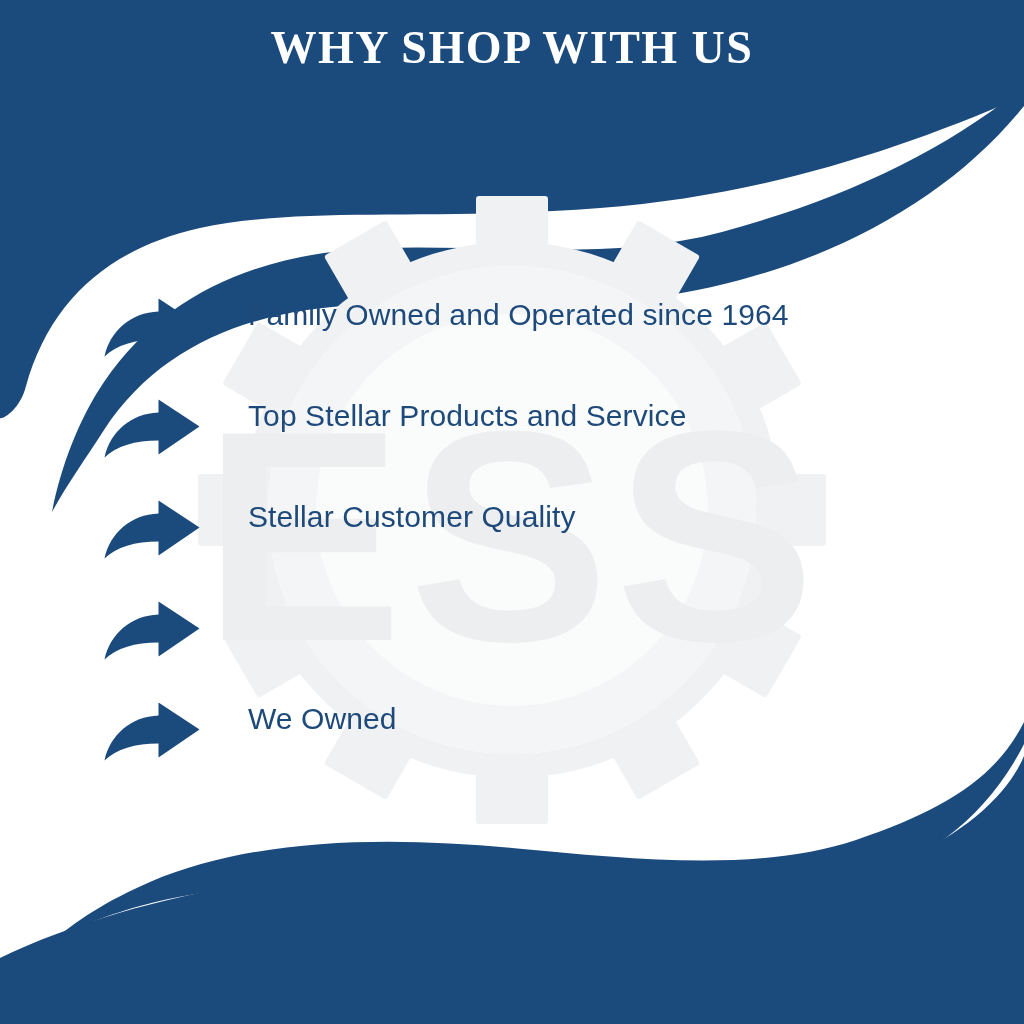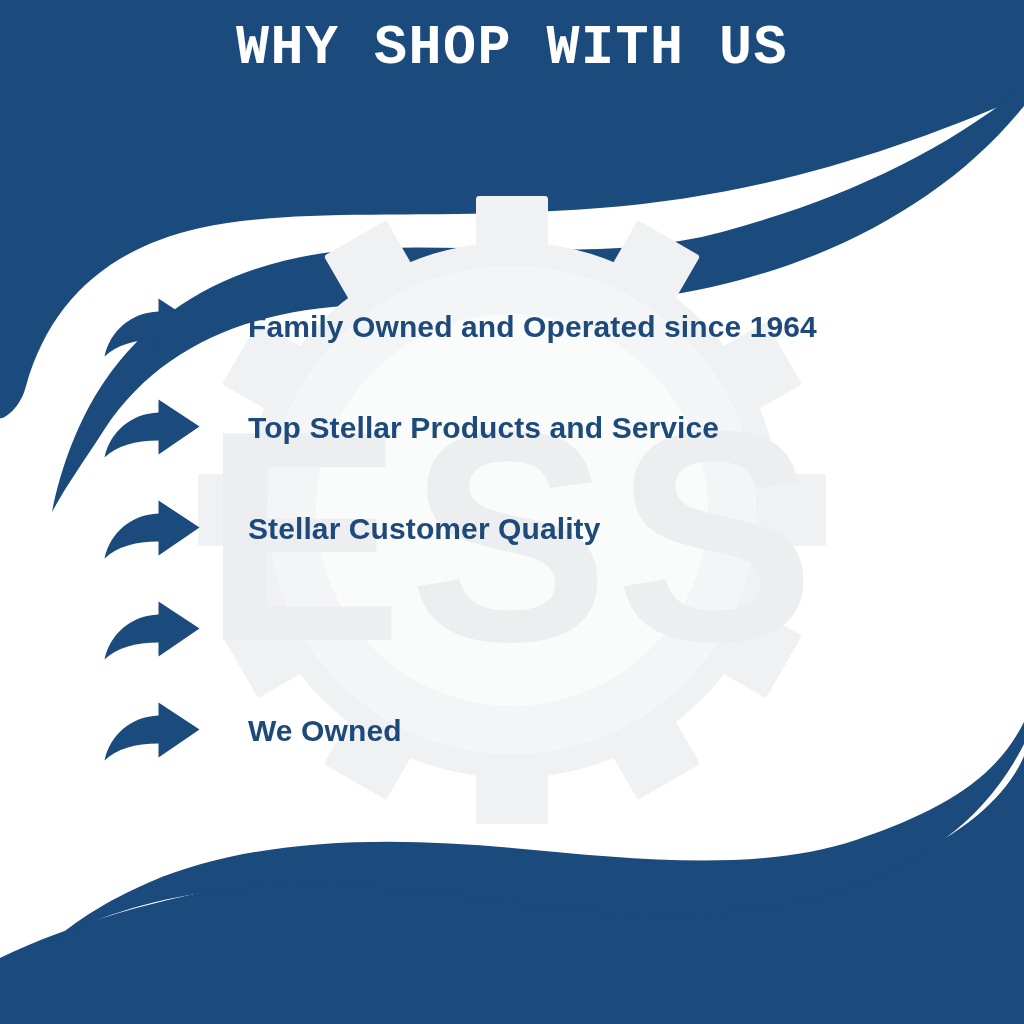--- a/index.html
+++ b/index.html
@@ -36,26 +36,26 @@
     top: 0;
     width: 1024px;
     height: 96px;
     display: flex;
     align-items: center;
     justify-content: center;
     pointer-events: none;
   }
   .title-text {
     color: #ffffff;
-    font-size: 55px;
+    font-size: 46px;
     font-weight: bold;
     letter-spacing: 1.5px;
     line-height: 1;
     white-space: nowrap;
-    font-family: Liberation Mono, monospace;
+    font-family: Liberation Serif, serif;
   }
 
   
   .benefits {
     position: absolute;
     left: 104px;
     top: 296px;
     width: 860px;
   }
   .benefit-row {
@@ -66,24 +66,24 @@
   }
   .arrow-icon {
     flex: 0 0 auto;
     width: 96px;
     height: 62px;
     margin-top: 2px;
   }
   .benefit-label {
     flex: 1 1 auto;
     margin-left: 48px;
-    margin-top: 12px;
+    margin-top: 0;
     color: #1E4A7B;
     font-size: 30px;
-    font-weight: bold;
+    font-weight: normal;
     line-height: 38px;
     white-space: nowrap;
     letter-spacing: 0.1px;
   }
 </style>
 </head>
 <body>
 
 <div id="poster">
 

